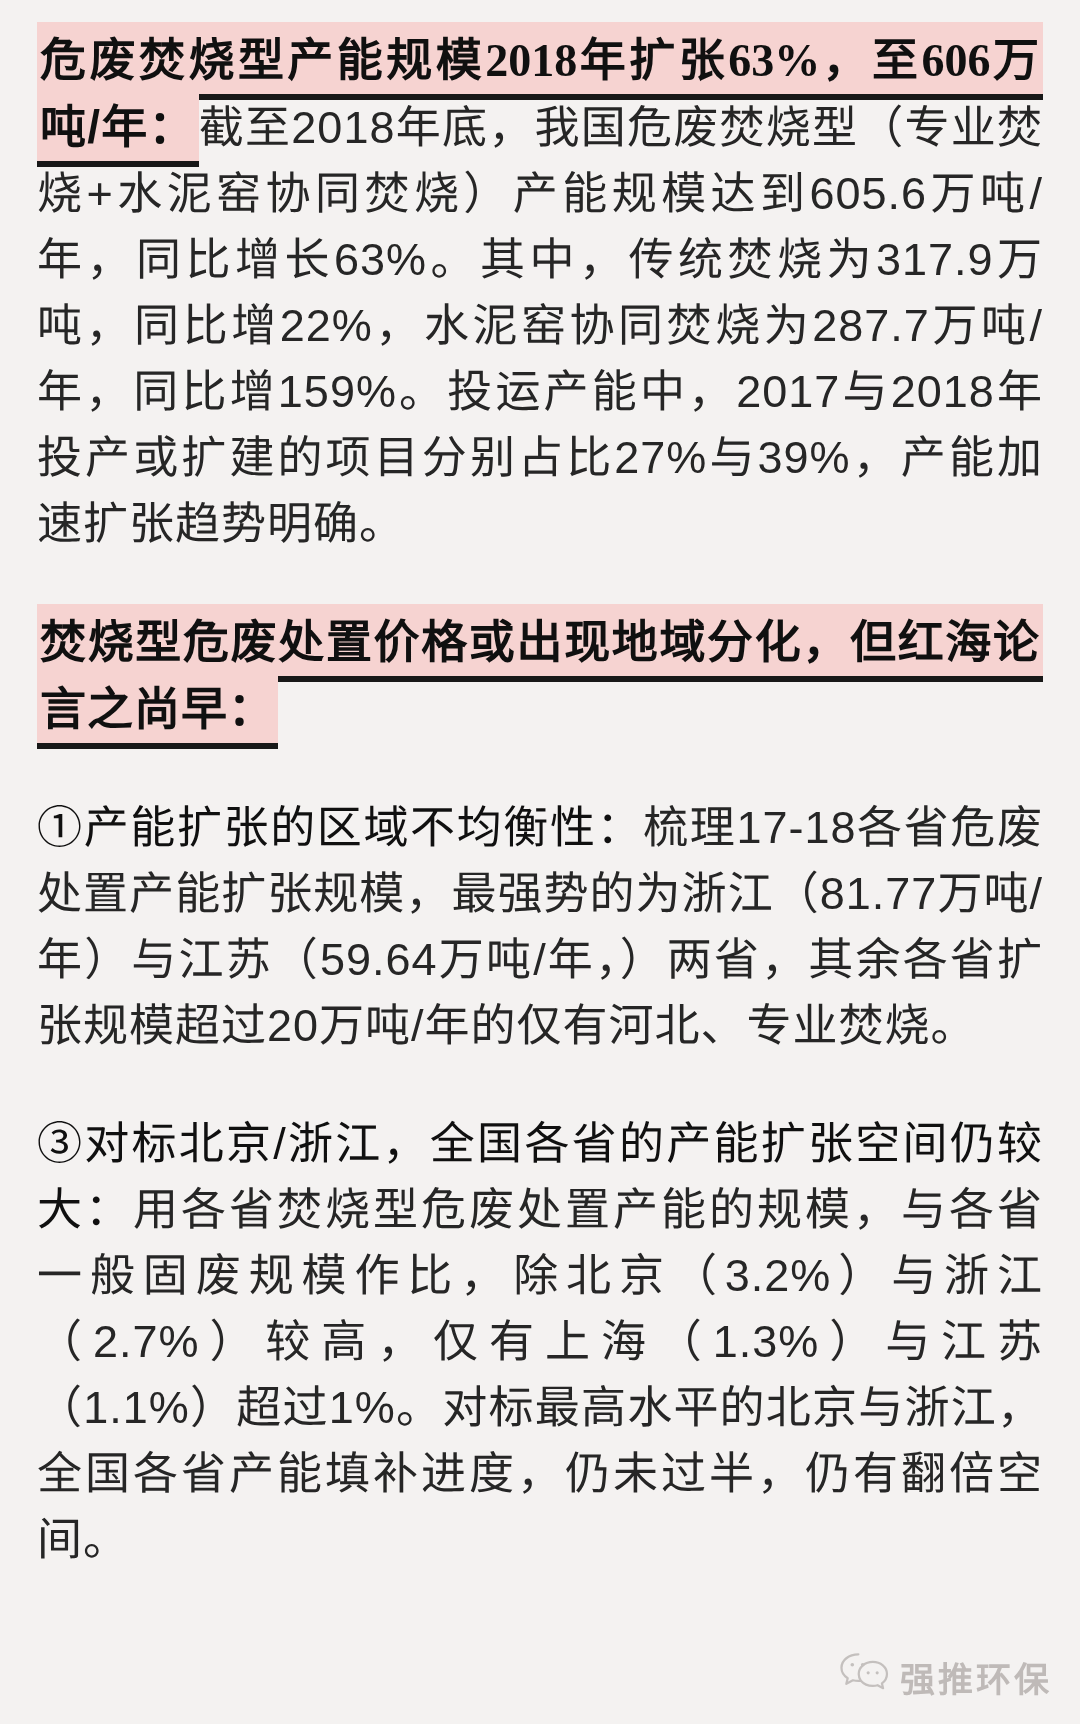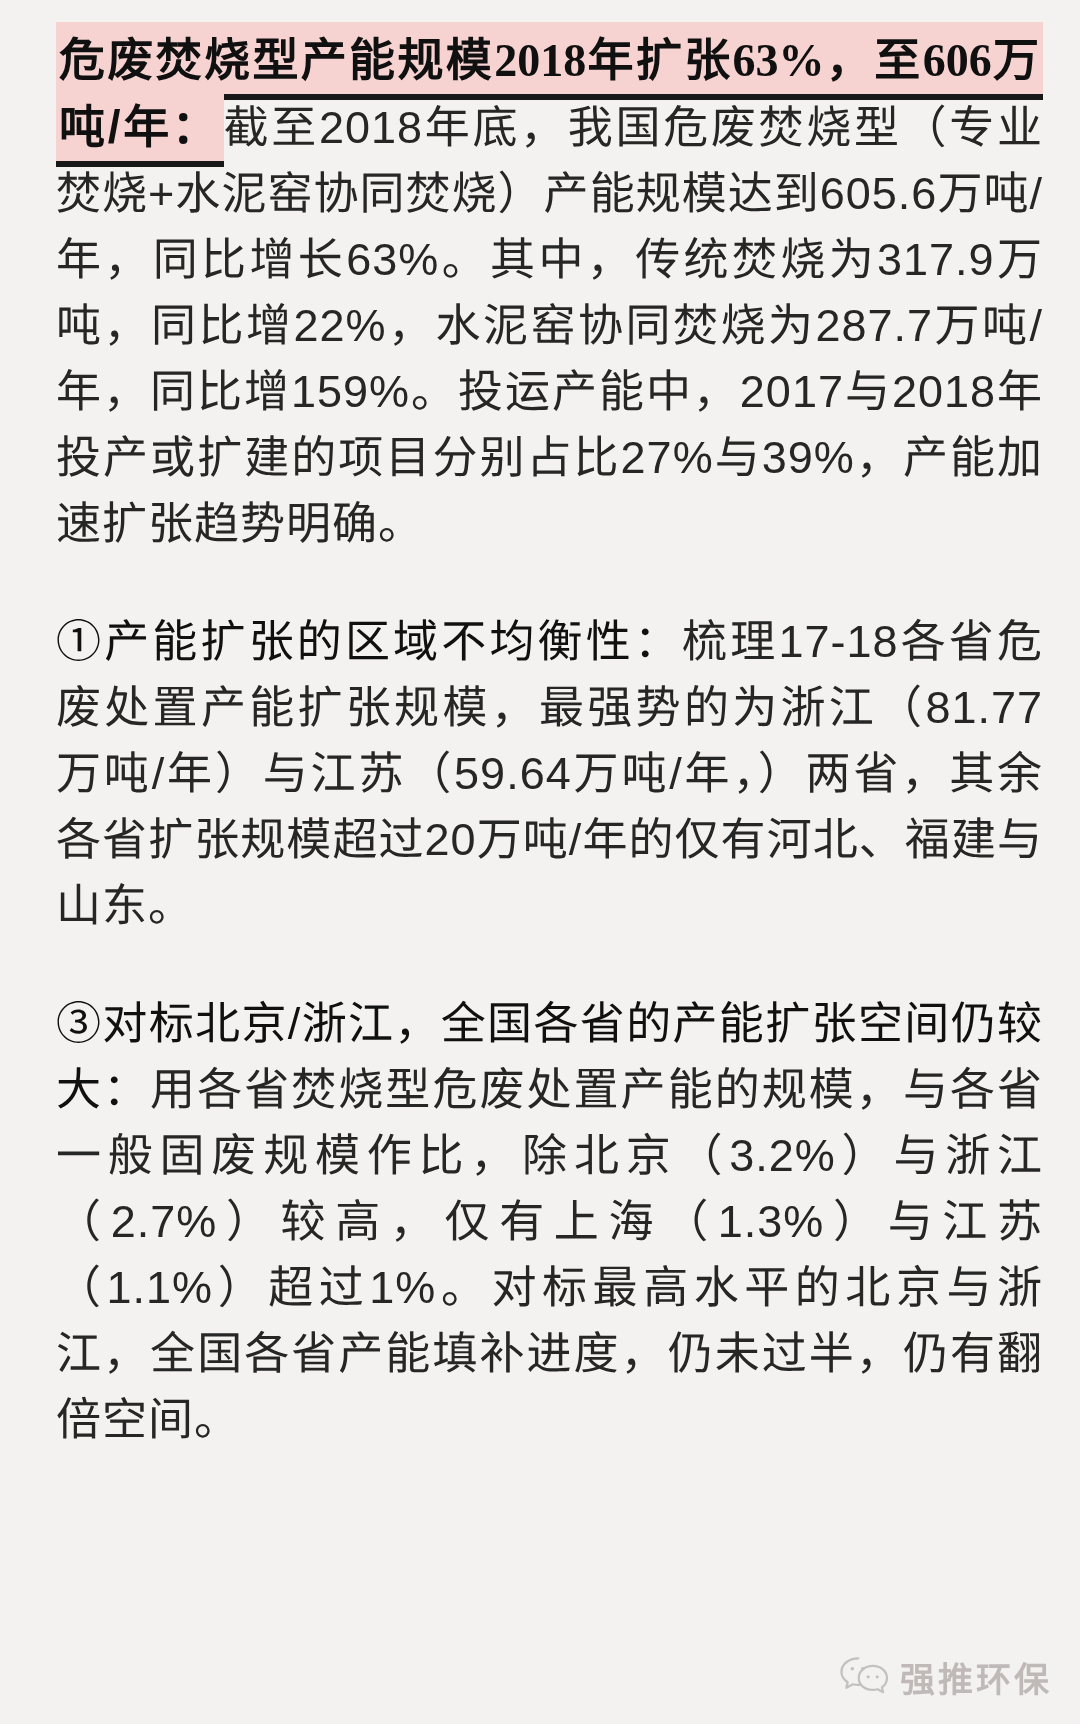--- a/index.html
+++ b/index.html
@@ -7,21 +7,21 @@
     padding: 0;
     background: #e9e7e6;
   }
   .page {
     position: relative;
     width: 1080px;
     height: 1724px;
     margin: 0 auto;
     background: #f4f2f1;
     box-sizing: border-box;
-    padding: 27px 37px 0 56px;
+    padding: 27px 37px 0 37px;
     overflow: hidden;
     font-family: "Liberation Sans", sans-serif;
     color: #262626;
   }
   .para {
     margin: 0 0 52px 0;
     font-size: 45px;
     line-height: 66px;
     text-align: justify;
     text-justify: inter-character;
@@ -46,41 +46,41 @@
   }
   .lead {
     font-weight: normal;
     color: #101010;
   }
   .watermark {
     position: absolute;
     right: 28px;
     bottom: 22px;
     display: flex;
-    align-items: center;
     gap: 10px;
     pointer-events: none;
   }
   .watermark-label {
     font-size: 35px;
     letter-spacing: 3px;
     color: rgba(158, 152, 149, 0.62);
     font-weight: bold;
   }
   .wechat-icon { opacity: 0.55; }
 </style>
 </head>
 <body>
 
 <article class="page">
 
   <p class="para"><span class="hl"><span>危废焚烧型产能规模</span><span class="hl-num">2018</span><span>年扩张</span><span class="hl-num">63%</span><span>，至</span><span class="hl-num">606</span><span>万吨/年：</span></span><span>截至2018年底，我国危废焚烧型（专业焚烧+水泥窑协同焚烧）产能规模达到605.6万吨/年，同比增长63%。其中，传统焚烧为317.9万吨，同比增22%，水泥窑协同焚烧为287.7万吨/年，同比增159%。投运产能中，2017与2018年投产或扩建的项目分别占比27%与39%，产能加速扩张趋势明确。</span></p>
 
+  <p class="para heading2-para"><span class="hl">焚烧型危废处置价格或出现地域分化，但红海论言之尚早：</span></p>
 
-  <p class="para"><span class="lead">①产能扩张的区域不均衡性：</span><span>梳理17-18各省危废处置产能扩张规模，最强势的为浙江（81.77万吨/年）与江苏（59.64万吨/年，）两省，其余各省扩张规模超过20万吨/年的仅有河北、福建与山东。</span></p>
+  <p class="para"><span class="lead">①产能扩张的区域不均衡性：</span><span>梳理17-18各省危废处置产能扩张规模，最强势的为浙江（81.77万吨/年）与江苏（59.64万吨/年，）两省，其余各省扩张规模超过20万吨/年的仅有河北、专业焚烧。</span></p>
 
 
   <p class="para"><span class="lead">③对标北京/浙江，全国各省的产能扩张空间仍较大：</span><span>用各省焚烧型危废处置产能的规模，与各省一般固废规模作比，除北京（3.2%）与浙江（2.7%）较高，仅有上海（1.3%）与江苏（1.1%）超过1%。对标最高水平的北京与浙江，全国各省产能填补进度，仍未过半，仍有翻倍空间。</span></p>
 
   <div class="watermark">
     <svg class="wechat-icon" width="52" height="44" viewBox="0 0 60 50" fill="none" aria-hidden="true">
       <g stroke="#9e9895" stroke-width="2.6" stroke-linecap="round" stroke-linejoin="round">
         <path d="M23.5 3.5 C12.5 3.5 4 10.3 4 19 c0 5 2.8 9.2 7.2 12.1 L9.6 37.5 l7.6 -4.1 c1.9 .5 4 .8 6.3 .8 1 0 2 -.1 2.9 -.2"></path>
         <path d="M26.4 34 c-1.6 -2.3 -2.5 -5 -2.5 -7.8 0 -8 7.4 -14 16.3 -14 8.9 0 16.3 6 16.3 14 0 4.4 -2.2 8.2 -5.8 10.8 l1.3 5.5 -6.3 -3.4 c-1.7 .5 -3.6 .8 -5.5 .8 -5.9 0 -11 -2.6 -13.8 -5.9 z"></path>
       </g>

